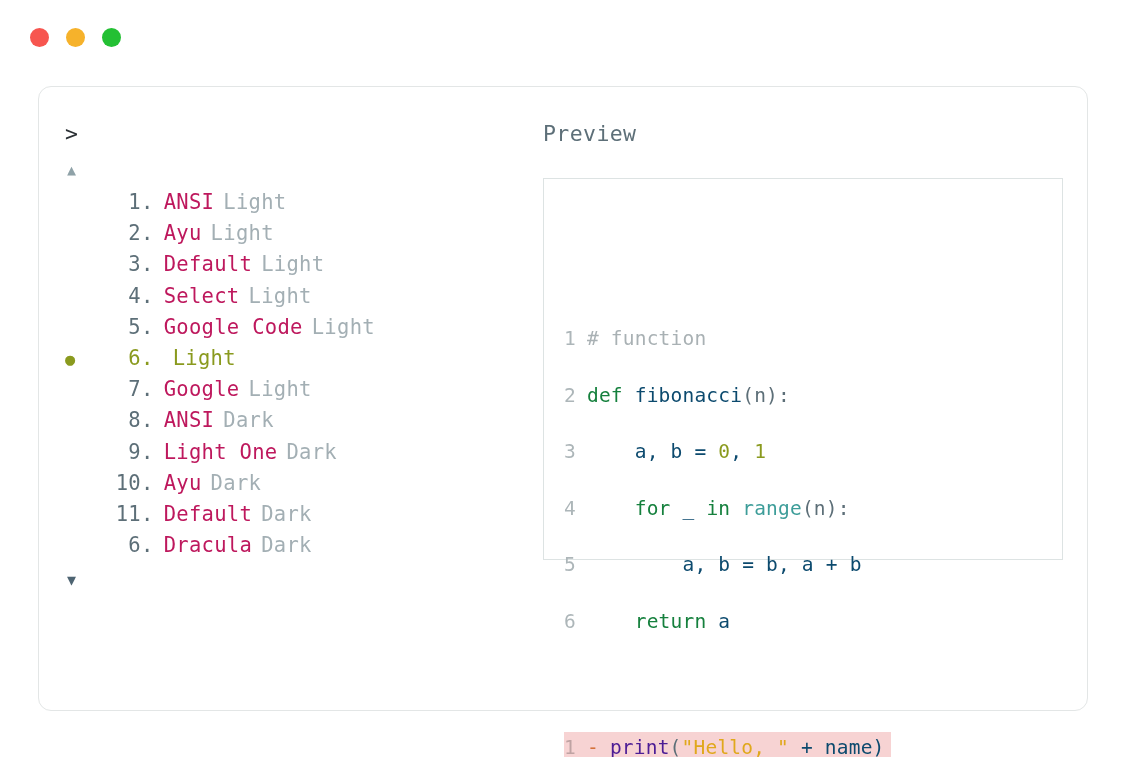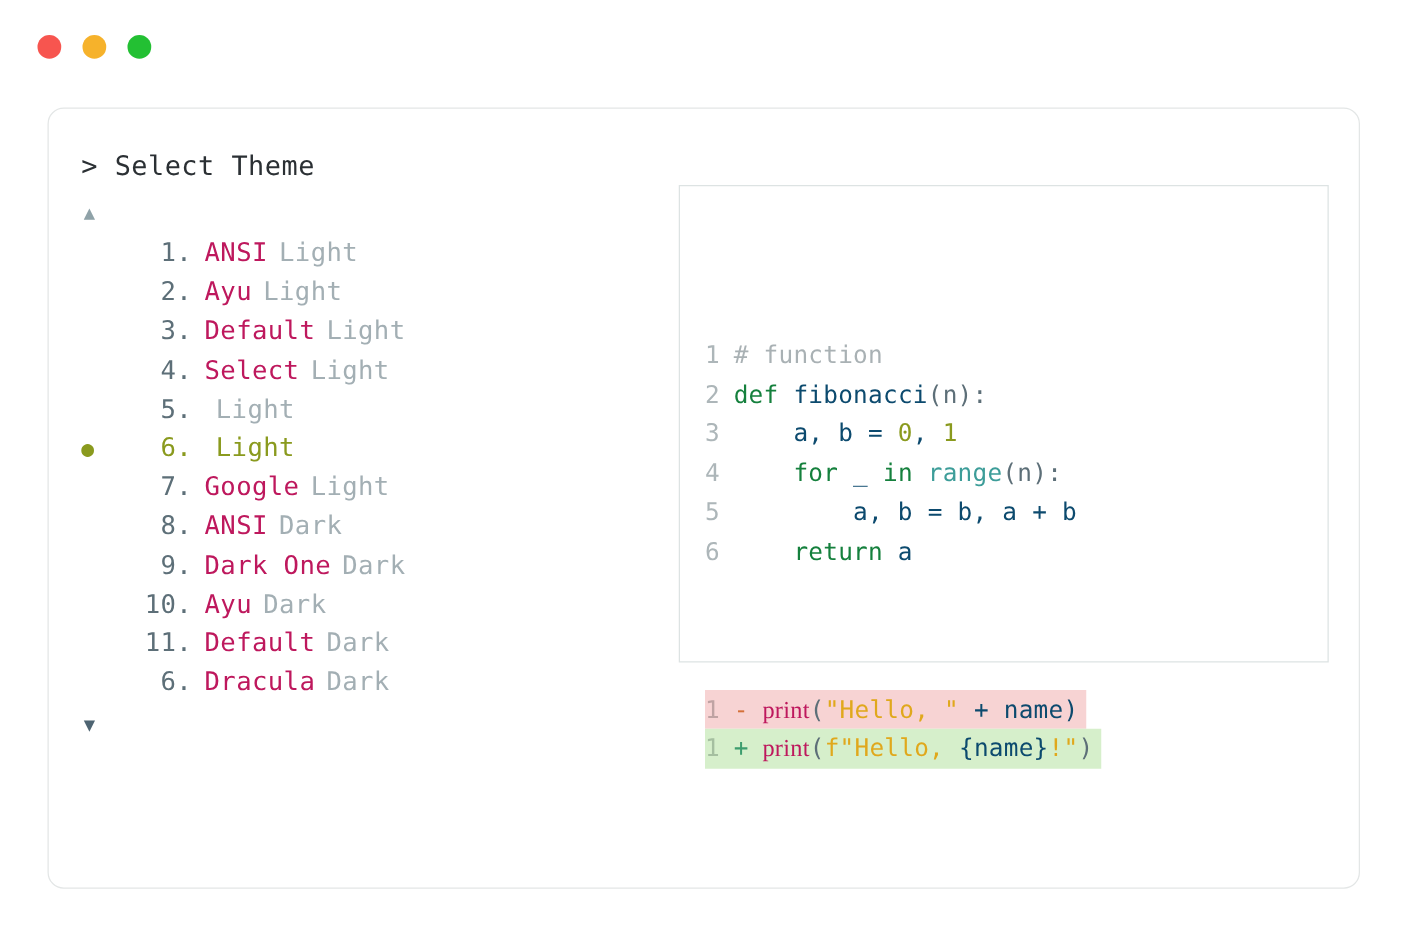--- a/index.html
+++ b/index.html
@@ -144,34 +144,34 @@
   .code {
     position: absolute;
     left: 20px;
     top: 56px;
     right: 8px;
     font-size: 19.5px;
     line-height: 31.5px;
     white-space: pre;
     letter-spacing: 0.2px;
   }
-  .code-line { display: block; height: 31.5px; }
+  .code-line { display: block; height: 31.5px; margin-top: 25px; }
   .ln {
     color: #adb6b9;
     padding-right: 11px;
   }
 
   .tok-comment  { color: #a9b1b4; }
   .tok-kw       { color: #15803d; }
   .tok-fn       { color: #3d9d99; }
   .tok-num      { color: #8a9a1e; }
   .tok-plain    { color: #0c4a6e; }
   .tok-str      { color: #e0a81c; }
   .tok-op       { color: #5d6f78; }
-  .tok-print    { color: #be185d; font-family: Liberation Serif, serif; }
+  .tok-print    { color: #4c1d95; }
 
   .diff-block { margin-top: 31.5px; }
   .diff-line {
     display: block;
     height: 31.5px;
     width: fit-content;
     padding-right: 6px;
   }
   .diff-del { background: #f7d3d3; }
   .diff-add { background: #d6efcb; }
@@ -204,44 +204,44 @@
 <div class="card">
   <div class="card-inner">
 
     <div class="columns">
 
       <div class="col-left">
 
         <div class="prompt-row">
           <span class="prompt-caret">&gt;</span>
           <span>&nbsp;</span>
-          <span class="prompt-title">Select Theme</span>
         </div>
 
         <div class="scroll-arrow up">▲</div>
 
         <div class="theme-list" id="theme-list">
             <div class="theme-row"><span class="bullet-cell"></span><span class="num-cell">1</span><span class="dot-sep">.</span><span class="theme-name">ANSI</span><span class="theme-variant">Light</span></div>
             <div class="theme-row"><span class="bullet-cell"></span><span class="num-cell">2</span><span class="dot-sep">.</span><span class="theme-name">Ayu</span><span class="theme-variant">Light</span></div>
             <div class="theme-row"><span class="bullet-cell"></span><span class="num-cell">3</span><span class="dot-sep">.</span><span class="theme-name">Default</span><span class="theme-variant">Light</span></div>
             <div class="theme-row"><span class="bullet-cell"></span><span class="num-cell">4</span><span class="dot-sep">.</span><span class="theme-name">Select</span><span class="theme-variant">Light</span></div>
-            <div class="theme-row"><span class="bullet-cell"></span><span class="num-cell">5</span><span class="dot-sep">.</span><span class="theme-variant">Light</span></div>
+            <div class="theme-row"><span class="bullet-cell"></span><span class="num-cell">5</span><span class="dot-sep">.</span><span class="theme-name">Google Code</span><span class="theme-variant">Light</span></div>
             <div class="theme-row selected"><span class="bullet-cell">●</span><span class="num-cell">6</span><span class="dot-sep">.</span><span class="theme-variant">Light</span></div>
             <div class="theme-row"><span class="bullet-cell"></span><span class="num-cell">7</span><span class="dot-sep">.</span><span class="theme-name">Google</span><span class="theme-variant">Light</span></div>
             <div class="theme-row"><span class="bullet-cell"></span><span class="num-cell">8</span><span class="dot-sep">.</span><span class="theme-name">ANSI</span><span class="theme-variant">Dark</span></div>
-            <div class="theme-row"><span class="bullet-cell"></span><span class="num-cell">9</span><span class="dot-sep">.</span><span class="theme-name">Dark One</span><span class="theme-variant">Dark</span></div>
+            <div class="theme-row"><span class="bullet-cell"></span><span class="num-cell">9</span><span class="dot-sep">.</span><span class="theme-name">Light One</span><span class="theme-variant">Dark</span></div>
             <div class="theme-row"><span class="bullet-cell"></span><span class="num-cell">10</span><span class="dot-sep">.</span><span class="theme-name">Ayu</span><span class="theme-variant">Dark</span></div>
             <div class="theme-row"><span class="bullet-cell"></span><span class="num-cell">11</span><span class="dot-sep">.</span><span class="theme-name">Default</span><span class="theme-variant">Dark</span></div>
             <div class="theme-row"><span class="bullet-cell"></span><span class="num-cell">6</span><span class="dot-sep">.</span><span class="theme-name">Dracula</span><span class="theme-variant">Dark</span></div>
           </div>
 
         <div class="scroll-arrow down">▼</div>
       </div>
 
       <div class="col-right">
+        <div class="preview-label">Preview</div>
 
         <div class="preview-box">
           <div class="code">
             <div id="code-lines"><span class="code-line"><span class="ln">1</span><span class="tok-comment"># function</span></span><span class="code-line"><span class="ln">2</span><span class="tok-kw">def</span><span class="tok-plain"> fibonacci</span><span class="tok-op">(n):</span></span><span class="code-line"><span class="ln">3</span><span class="tok-plain">    a, b = </span><span class="tok-num">0</span><span class="tok-plain">, </span><span class="tok-num">1</span></span><span class="code-line"><span class="ln">4</span><span class="tok-plain">    </span><span class="tok-kw">for</span><span class="tok-plain"> _ </span><span class="tok-kw">in</span><span class="tok-plain"> </span><span class="tok-fn">range</span><span class="tok-op">(n):</span></span><span class="code-line"><span class="ln">5</span><span class="tok-plain">        a, b = b, a + b</span></span><span class="code-line"><span class="ln">6</span><span class="tok-plain">    </span><span class="tok-kw">return</span><span class="tok-plain"> a</span></span></div>
             <div class="diff-block" id="diff-lines"><span class="diff-line diff-del"><span class="ln">1</span><span class="sign-del">-</span><span class="tok-print">print</span><span class="tok-op">(</span><span class="tok-str">"Hello, "</span><span class="tok-plain"> + name)</span></span><span class="diff-line diff-add"><span class="ln">1</span><span class="sign-add">+</span><span class="tok-print">print</span><span class="tok-op">(</span><span class="tok-str">f</span><span class="tok-str">"Hello, </span><span class="tok-plain">{name}</span><span class="tok-str">!"</span><span class="tok-op">)</span></span></div>
           </div>
         </div>
       </div>
 
     </div>

